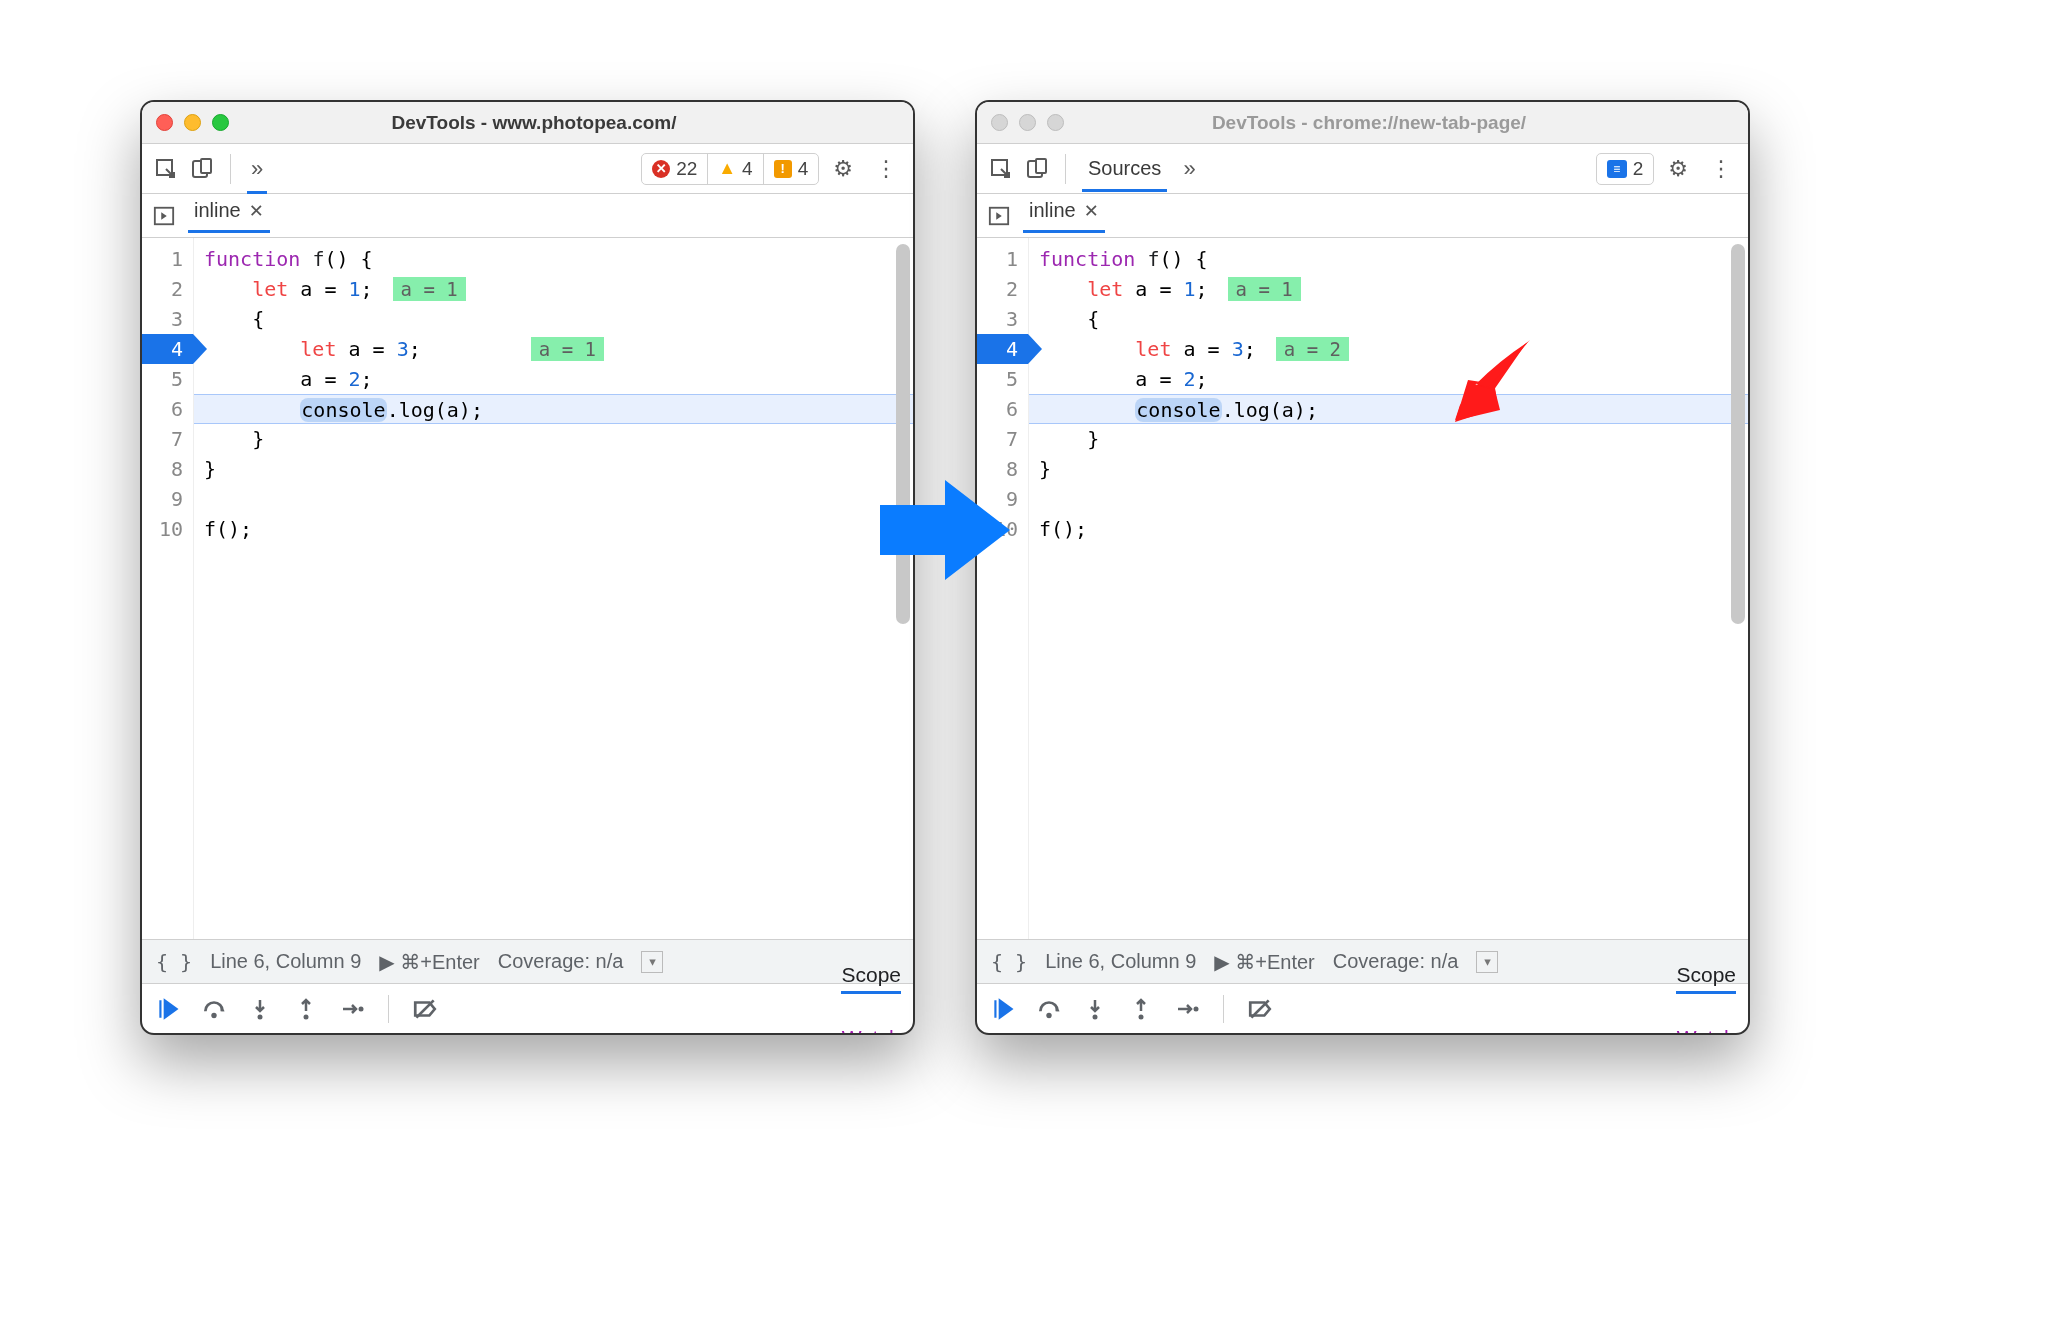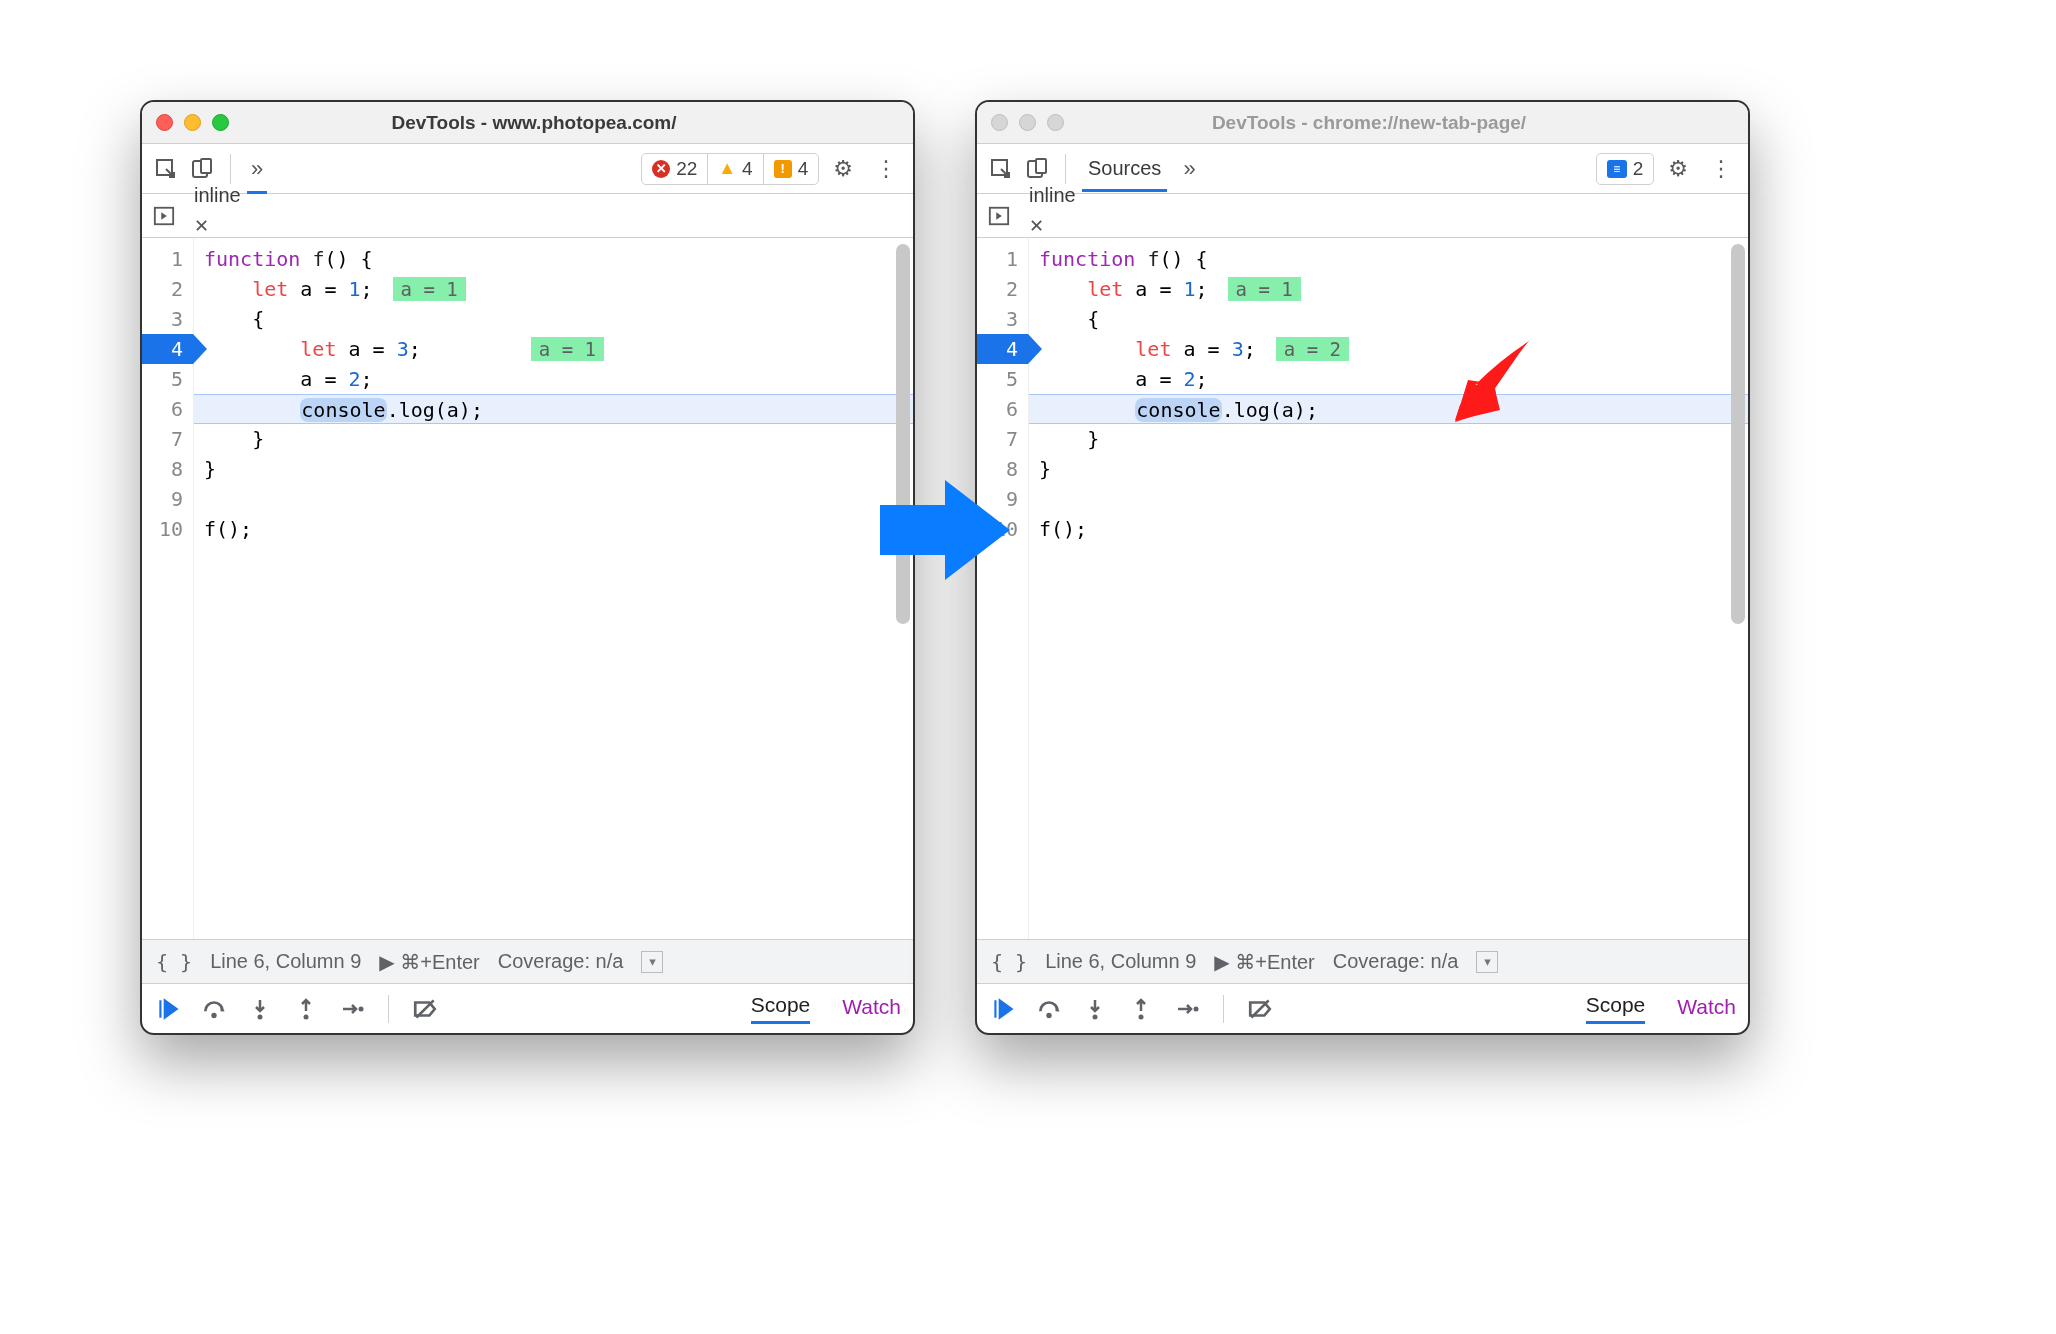--- a/index.html
+++ b/index.html
@@ -85,26 +85,25 @@
 
   .tabbar {
     height: 44px;
     border-bottom: 1px solid #cfcfcf;
     display:flex;
     align-items:center;
     padding: 0 8px;
     gap: 10px;
   }
   .filetab {
-    display:flex; align-items:flex-start; gap:8px;
+    display:flex; align-items:flex-end; gap:8px;
     font-size: 20px; color:#3a3a3a;
     padding: 0 6px 8px 6px;
     border-bottom: 3px solid #1a73e8;
     margin-bottom:-1px;
-    flex-direction:column;
   }
   .filetab .close { color:#555; font-size:18px; }
 
   .editor-wrap { flex:1; display:flex; position:relative; min-height:0; background:#fff; }
   .gutter {
     width: 52px;
     background:#fff;
     border-right: 1px solid #eee;
     font-family: Menlo, Consolas, monospace;
     font-size: 20px;
@@ -161,21 +160,21 @@
     border-top: 1px solid #cfcfcf;
     display:flex;
     align-items:center;
     padding: 0 12px;
     gap: 18px;
     font-size: 20px;
   }
   .dbg-icon { width:28px; height:28px; display:inline-flex;align-items:center;justify-content:center;color:#5f6368;}
   .dbg-sep { width:1px; height:28px; background:#d0d0d0; margin:0 4px;}
   .dbg-resume svg path { fill:#1a73e8; }
-  .pane-tabs { margin-left:auto; display:flex; gap:32px; align-items:center;}
+  .pane-tabs { margin-left:auto; display:flex; gap:32px; align-items:center;flex-direction:column;}
   .pane-tab { font-size:21px; color:#a21caf; padding-bottom:4px; }
   .pane-tab.active { color:#202124; border-bottom:3px solid #1a73e8;}
 
   .big-arrow {
     position:absolute;
     left: 50%;
     top: 370px;
     transform: translateX(-50%);
     z-index: 10;
   }

